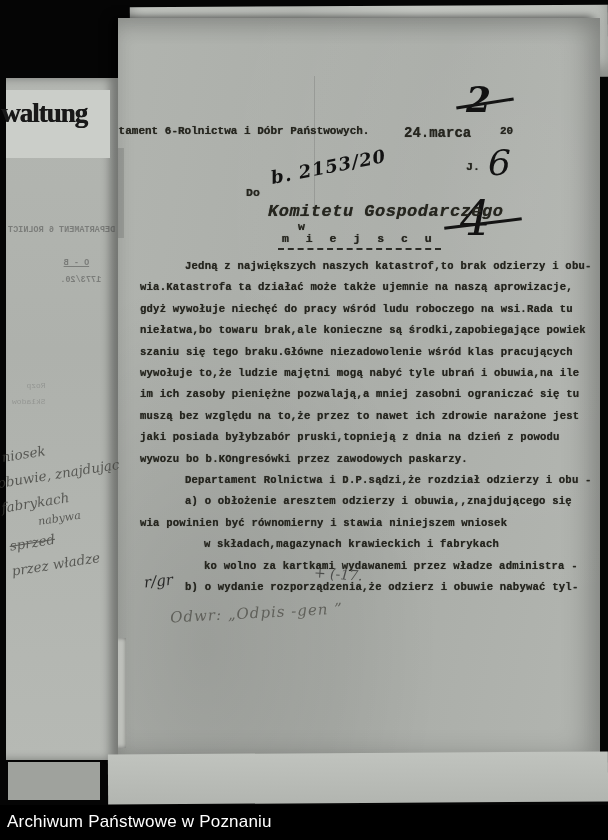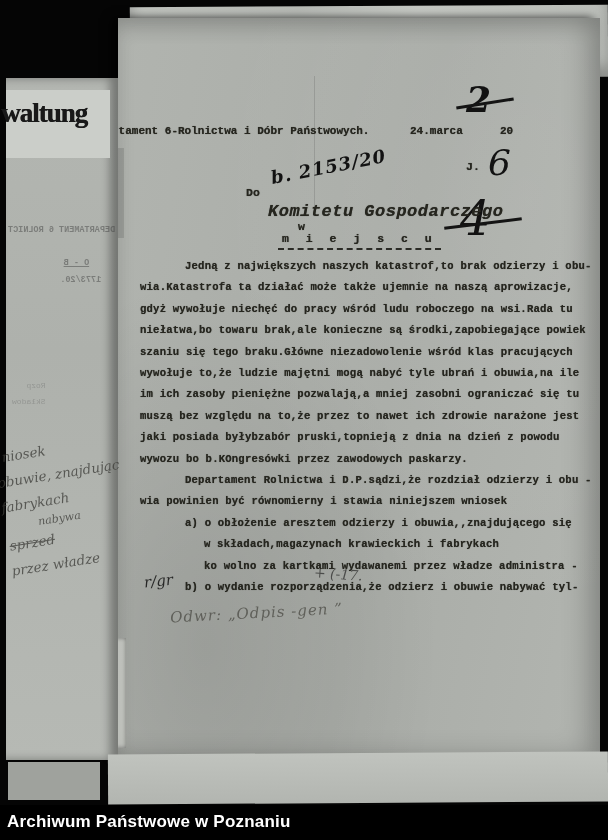--- a/index.html
+++ b/index.html
@@ -20,21 +20,21 @@
                inset 0 10px 18px rgba(0,0,0,.10);}
   .left-page{position:absolute;left:6px;top:78px;width:112px;height:682px;
     background:linear-gradient(180deg,#b3b6b1 0%,#aeb1ac 40%,#b6b9b4 100%);
     box-shadow:inset -8px 0 10px rgba(0,0,0,.35);}
   .left-page .light-patch{position:absolute;left:0;top:12px;width:104px;height:68px;
     background:#cbcec9;}
   .bottom-edge-a{position:absolute;left:8px;top:762px;width:92px;height:38px;background:#9fa29d;}
   .bottom-edge-b{position:absolute;left:108px;top:753px;width:500px;height:50px;
     background:linear-gradient(180deg,#c0c3be,#b2b5b0);transform:rotate(-.35deg);}
   .archive-band{position:absolute;left:0;top:805px;width:608px;height:35px;background:#000;}
-  .archive-band .wm{position:absolute;left:7px;top:7px;color:#fff;font-weight:700;
+  .archive-band .wm{position:absolute;left:7px;top:7px;color:#fff;font-weight:400;
     font-size:17px;letter-spacing:.2px;font-family:"Liberation Sans",sans-serif;}
 
   
   .fraktur{position:absolute;left:-5px;top:20px;font-family:Liberation Serif, serif;
     font-weight:700;font-size:27px;color:#191919;letter-spacing:-1px;
     text-shadow:.6px 0 0 #191919;}
   .mirror-block{position:absolute;left:2px;top:146px;transform:scaleX(-1);
     font-family:"Liberation Mono",monospace;font-weight:700;font-size:8.5px;
     color:#3c3c3c;opacity:.45;line-height:13px;white-space:nowrap;}
   .mirror-block span{display:block;}
@@ -48,21 +48,21 @@
     font-size:13.5px;line-height:25px;white-space:nowrap;}
   .pencil-notes span{display:block;}
   .pencil-notes span:nth-child(1){margin-left:8px;}
   .pencil-notes span:nth-child(4){font-size:11px;line-height:14px;margin-left:34px;}
   .pencil-notes span:nth-child(5){text-decoration:line-through;margin-left:2px;}
 
   
   .typed{font-family:"Liberation Mono",monospace;font-weight:700;color:#26261f;
     text-shadow:0 0 .7px rgba(20,20,15,.75);}
   .hdr-dept{position:absolute;left:-6px;top:107px;font-size:11px;white-space:nowrap;}
-  .hdr-date{position:absolute;left:292px;top:107px;font-size:11px;}
+  .hdr-date{position:absolute;left:286px;top:107px;font-size:14px;}
   .hdr-year{position:absolute;left:382px;top:107px;font-size:11px;}
   .hdr-j{position:absolute;left:348px;top:142px;font-size:11.5px;}
   .addr-do{position:absolute;left:128px;top:168px;font-size:11.5px;}
   .addr-rcpt{position:absolute;left:150px;top:184px;font-size:17px;letter-spacing:.5px;font-style:italic;}
   .addr-w{position:absolute;left:180px;top:202px;font-size:11.5px;}
   .addr-place{position:absolute;left:160px;top:214px;font-size:11.5px;letter-spacing:5px;
     border-bottom:2px dashed #2b2b26;padding:0 4px 3px 4px;}
 
   .body-block{position:absolute;left:22px;top:238px;width:444px;font-size:10.6px;
     line-height:21.4px;letter-spacing:.2px;white-space:nowrap;}
@@ -133,22 +133,22 @@
       <span class="ln">wia.Katastrofa ta działać może także ujemnie na naszą aprowizacje,</span>
       <span class="ln">gdyż wywołuje niechęć do pracy wśród ludu roboczego na wsi.Rada tu</span>
       <span class="ln">niełatwa,bo towaru brak,ale konieczne są środki,zapobiegające powiek</span>
       <span class="ln">szaniu się tego braku.Główne niezadowolenie wśród klas pracujących</span>
       <span class="ln">wywołuje to,że ludzie majętni mogą nabyć tyle ubrań i obuwia,na ile</span>
       <span class="ln">im ich zasoby pieniężne pozwalają,a mniej zasobni ograniczać się tu</span>
       <span class="ln">muszą bez względu na to,że przez to nawet ich zdrowie narażone jest</span>
       <span class="ln">jaki posiada byłybzabór pruski,topnieją z dnia na dzień z powodu</span>
       <span class="ln">wywozu bo b.KOngresówki przez zawodowych paskarzy.</span>
       <span class="ln ind">Departament Rolnictwa i D.P.sądzi,że rozdział odzierzy i obu -</span>
+      <span class="ln li">a) o obłożenie aresztem odzierzy i obuwia,,znajdującego się</span>
       <span class="ln">wia powinien być równomierny i stawia niniejszem wniosek</span>
-      <span class="ln li">a) o obłożenie aresztem odzierzy i obuwia,,znajdującego się</span>
       <span class="ln li2">w składach,magazynach krawieckich i fabrykach</span>
       <span class="ln li2">ko wolno za kartkami wydawanemi przez władze administra -</span>
       <span class="ln li">b) o wydanie rozporządzenia,że odzierz i obuwie nabywać tyl-</span>
     </div>
 
     <div class="hand paraph">r/gr</div>
     <div class="hand tick">+ (-17.</div>
     <div class="hand note">Odwr:  „Odpis -gen ”</div>
   </div>
 

